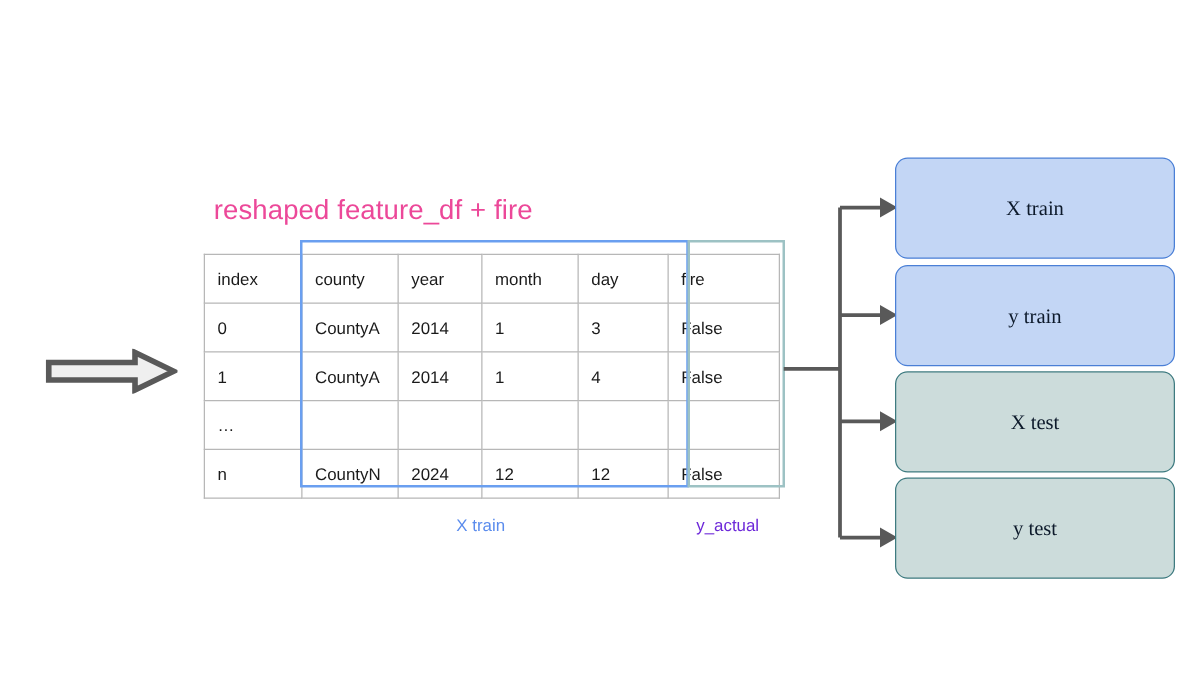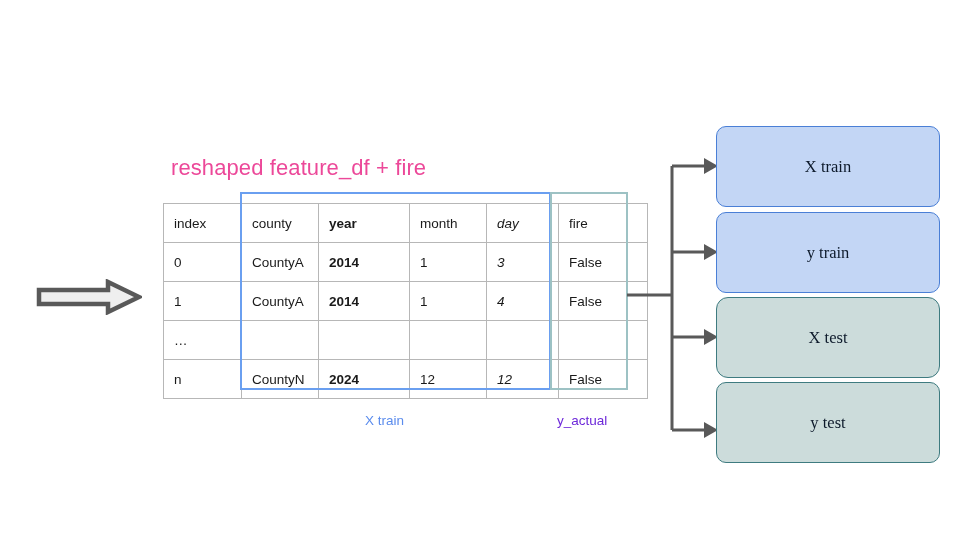--- a/index.html
+++ b/index.html
@@ -42,23 +42,23 @@
     border: 1px solid #b7b7b7;
     padding: 0 10px;
     font-size: 13.5px;
     color: #1a1a1a;
     vertical-align: middle;
     white-space: nowrap;
     background: #ffffff;
   }
   .col-index  { width: 78px; }
   .col-county { width: 77px; }
-  .col-year   { width: 91px; font-weight: bold; }
+  .col-year   { width: 67px; }
   .col-month  { width: 77px; }
-  .col-day    { width: 72px; font-style: italic; }
+  .col-day    { width: 72px; }
   .col-fire   { width: 89px; }
 
   
   .highlight-box {
     position: absolute;
     box-sizing: border-box;
     pointer-events: none;
   }
   #x-matrix-highlight {
     left: 240px;
@@ -128,21 +128,21 @@
   .output-box.train {
     background: #c3d6f5;
     border: 1.6px solid #4a7fd6;
   }
   .output-box.test {
     background: #ccdcdb;
     border: 1.6px solid #3e7b80;
   }
   #box-x-train { top: 126px; }
   #box-y-train { top: 212px; }
-  #box-x-test  { top: 297px; border-radius: 12px; }
+  #box-x-test  { top: 297px; }
   #box-y-test  { top: 382px; }
 </style>
 </head>
 <body>
 
 <div id="diagram-title">reshaped feature_df + fire</div>
 
 <table id="data-table">
   <tbody>
     <tr>

